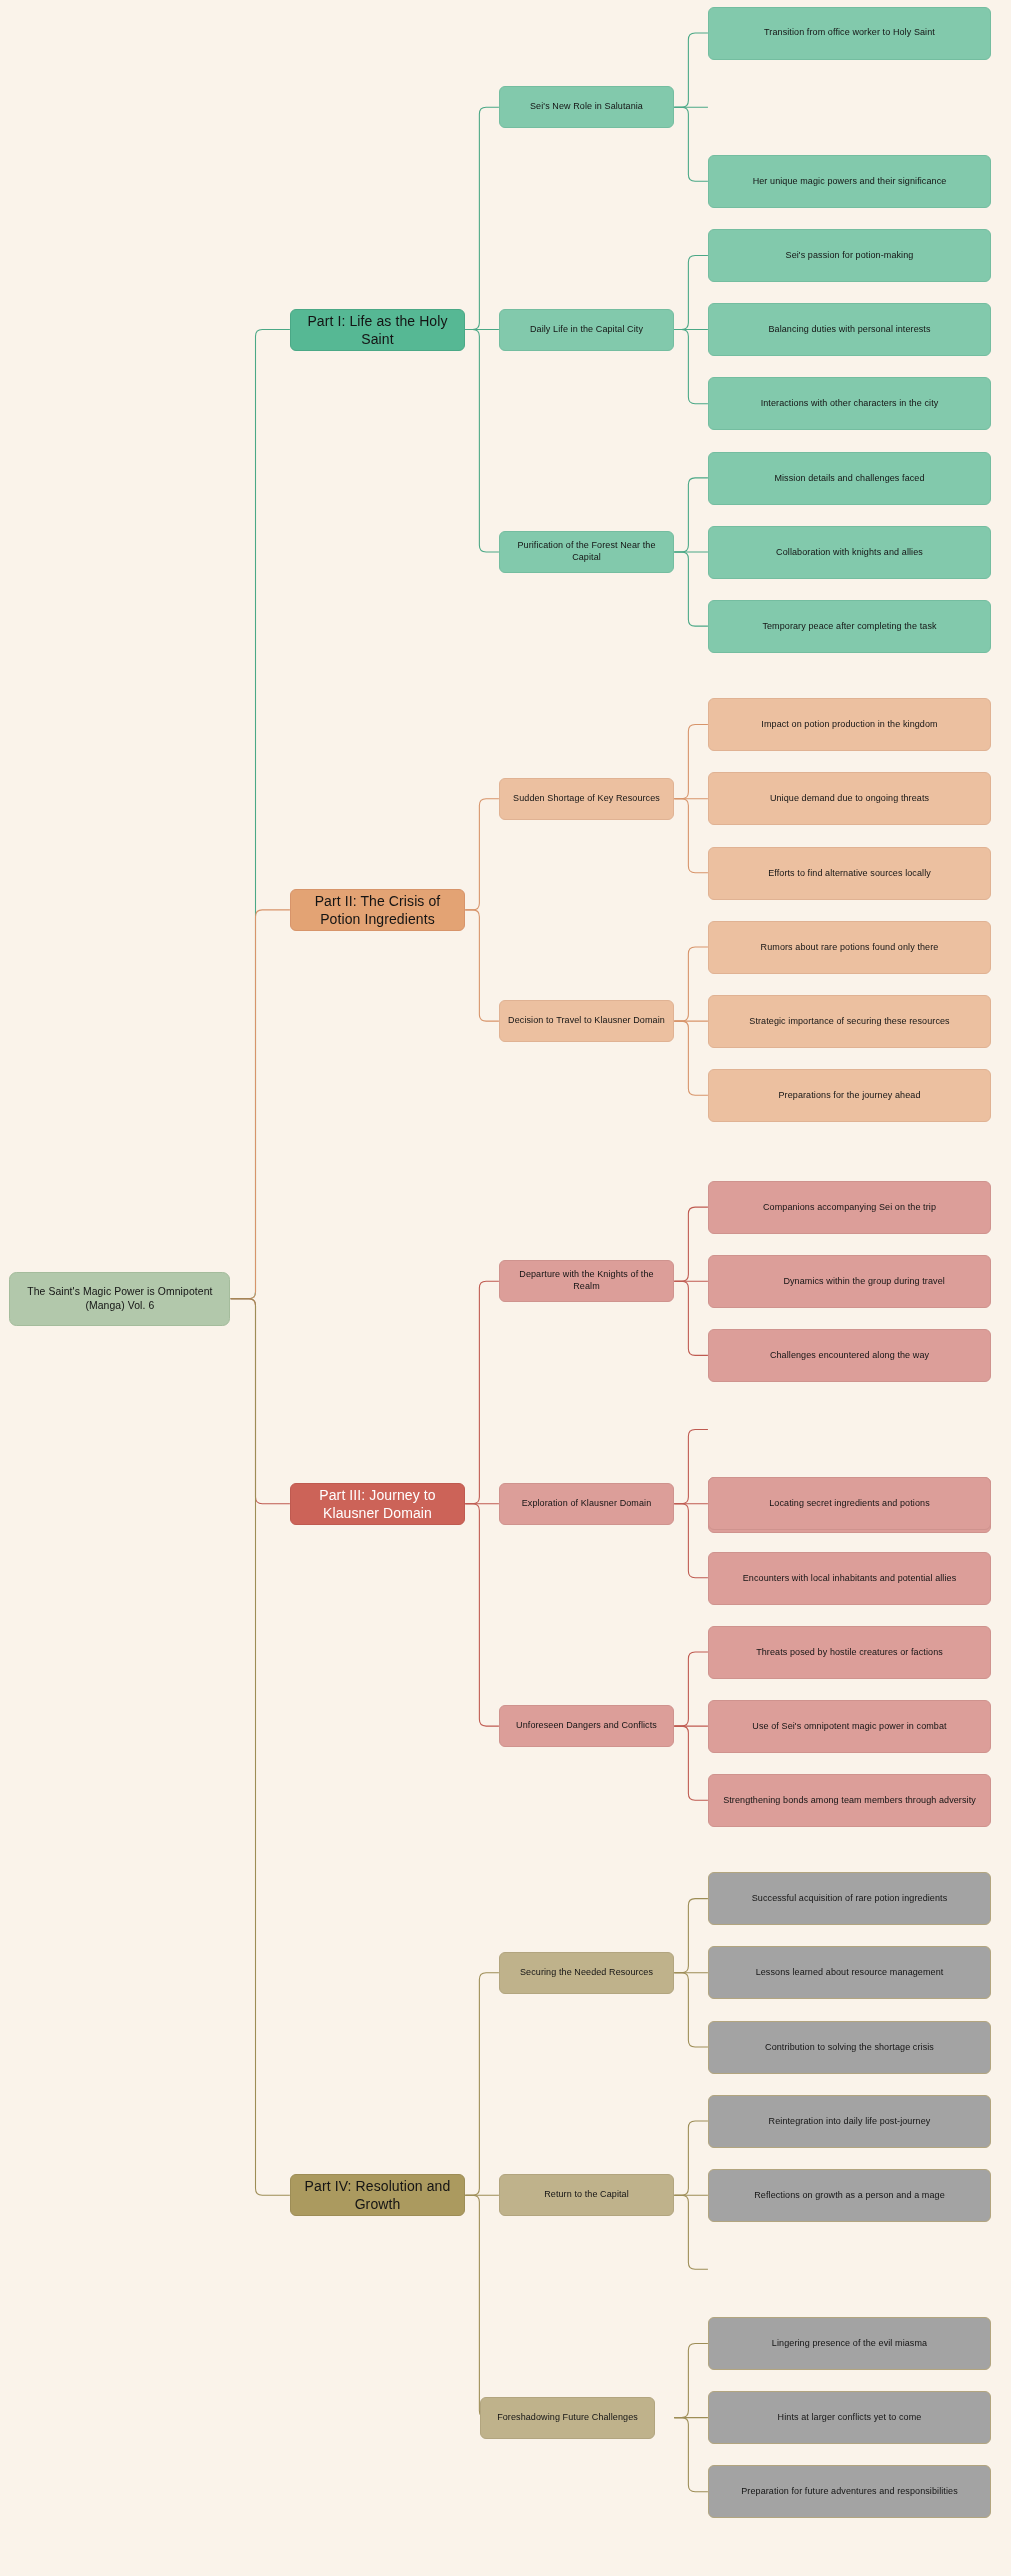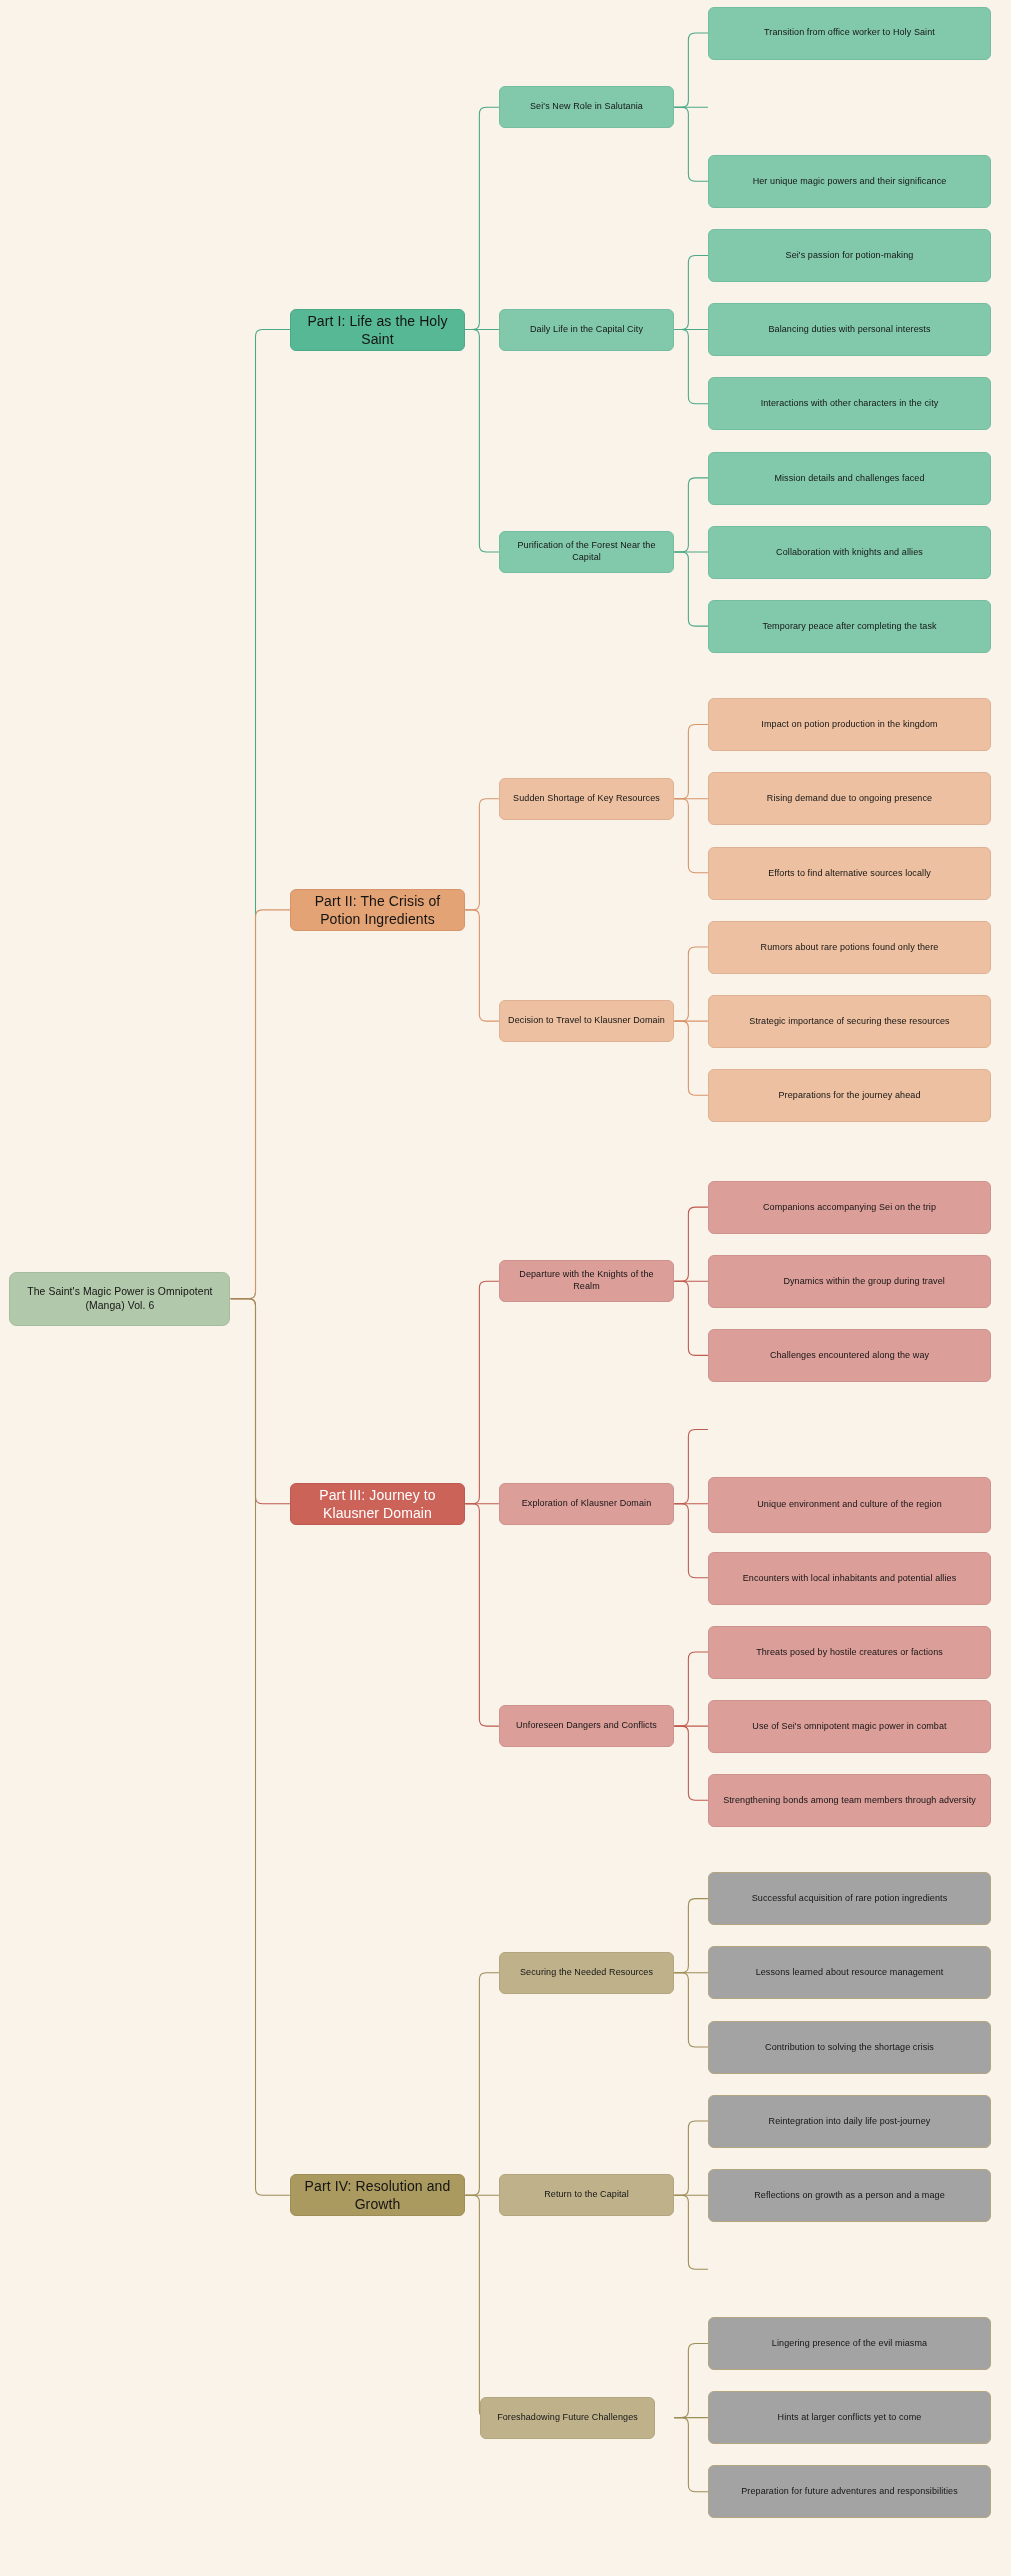--- a/index.html
+++ b/index.html
@@ -128,33 +128,34 @@
     <div class="node sec-g3 lvl3" style="left: 708px; top: 229px; width: 283px; height: 53px;">Sei's passion for potion-making</div>
     <div class="node sec-g3 lvl3" style="left: 708px; top: 303px; width: 283px; height: 53px;">Balancing duties with personal interests</div>
     <div class="node sec-g3 lvl3" style="left: 708px; top: 377px; width: 283px; height: 53px;">Interactions with other characters in the city</div>
     <div class="node sec-g2 lvl2" style="left: 499px; top: 531px; width: 175px; height: 42px;">Purification of the Forest Near the Capital</div>
     <div class="node sec-g3 lvl3" style="left: 708px; top: 452px; width: 283px; height: 53px;">Mission details and challenges faced</div>
     <div class="node sec-g3 lvl3" style="left: 708px; top: 526px; width: 283px; height: 53px;">Collaboration with knights and allies</div>
     <div class="node sec-g3 lvl3" style="left: 708px; top: 600px; width: 283px; height: 53px;">Temporary peace after completing the task</div>
     <div class="node sec-o1 lvl1" style="left: 290px; top: 889px; width: 175px; height: 42px;">Part II: The Crisis of Potion Ingredients</div>
     <div class="node sec-o2 lvl2" style="left: 499px; top: 778px; width: 175px; height: 42px;">Sudden Shortage of Key Resources</div>
     <div class="node sec-o3 lvl3" style="left: 708px; top: 698px; width: 283px; height: 53px;">Impact on potion production in the kingdom</div>
-    <div class="node sec-o3 lvl3" style="left: 708px; top: 772px; width: 283px; height: 53px;">Rising demand due to ongoing presence</div>
+    <div class="node sec-o3 lvl3" style="left: 708px; top: 772px; width: 283px; height: 53px;">Unique demand due to ongoing threats</div>
     <div class="node sec-o3 lvl3" style="left: 708px; top: 847px; width: 283px; height: 53px;">Efforts to find alternative sources locally</div>
     <div class="node sec-o2 lvl2" style="left: 499px; top: 1000px; width: 175px; height: 42px;">Decision to Travel to Klausner Domain</div>
     <div class="node sec-o3 lvl3" style="left: 708px; top: 921px; width: 283px; height: 53px;">Rumors about rare potions found only there</div>
     <div class="node sec-o3 lvl3" style="left: 708px; top: 995px; width: 283px; height: 53px;">Strategic importance of securing these resources</div>
     <div class="node sec-o3 lvl3" style="left: 708px; top: 1069px; width: 283px; height: 53px;">Preparations for the journey ahead</div>
     <div class="node sec-r1 lvl1" style="left: 290px; top: 1483px; width: 175px; height: 42px;">Part III: Journey to Klausner Domain</div>
     <div class="node sec-r2 lvl2" style="left: 499px; top: 1260px; width: 175px; height: 42px;">Departure with the Knights of the Realm</div>
     <div class="node sec-r3 lvl3" style="left: 708px; top: 1181px; width: 283px; height: 53px;">Companions accompanying Sei on the trip</div>
     <div class="node sec-r3 lvl3" style="left: 708px; top: 1255px; width: 283px; height: 53px; padding-left: 36px;">Dynamics within the group during travel</div>
     <div class="node sec-r3 lvl3" style="left: 708px; top: 1329px; width: 283px; height: 53px;">Challenges encountered along the way</div>
     <div class="node sec-r2 lvl2" style="left: 499px; top: 1483px; width: 175px; height: 42px;">Exploration of Klausner Domain</div>
     <div class="node sec-r3 lvl3" style="left: 708px; top: 1477px; width: 283px; height: 56px;">Unique environment and culture of the region</div>
+    <div class="node sec-r3 lvl3" style="left: 708px; top: 1477px; width: 283px; height: 53px;">Locating secret ingredients and potions</div>
     <div class="node sec-r3 lvl3" style="left: 708px; top: 1552px; width: 283px; height: 53px;">Encounters with local inhabitants and potential allies</div>
     <div class="node sec-r2 lvl2" style="left: 499px; top: 1705px; width: 175px; height: 42px;">Unforeseen Dangers and Conflicts</div>
     <div class="node sec-r3 lvl3" style="left: 708px; top: 1626px; width: 283px; height: 53px;">Threats posed by hostile creatures or factions</div>
     <div class="node sec-r3 lvl3" style="left: 708px; top: 1700px; width: 283px; height: 53px;">Use of Sei's omnipotent magic power in combat</div>
     <div class="node sec-r3 lvl3" style="left: 708px; top: 1774px; width: 283px; height: 53px;">Strengthening bonds among team members through adversity</div>
     <div class="node sec-y1 lvl1" style="left: 290px; top: 2174px; width: 175px; height: 42px;">Part IV: Resolution and Growth</div>
     <div class="node sec-y2 lvl2" style="left: 499px; top: 1952px; width: 175px; height: 42px;">Securing the Needed Resources</div>
     <div class="node sec-y3 lvl3" style="left: 708px; top: 1872px; width: 283px; height: 53px;">Successful acquisition of rare potion ingredients</div>
     <div class="node sec-y3 lvl3" style="left: 708px; top: 1946px; width: 283px; height: 53px;">Lessons learned about resource management</div>
     <div class="node sec-y3 lvl3" style="left: 708px; top: 2021px; width: 283px; height: 53px;">Contribution to solving the shortage crisis</div>

